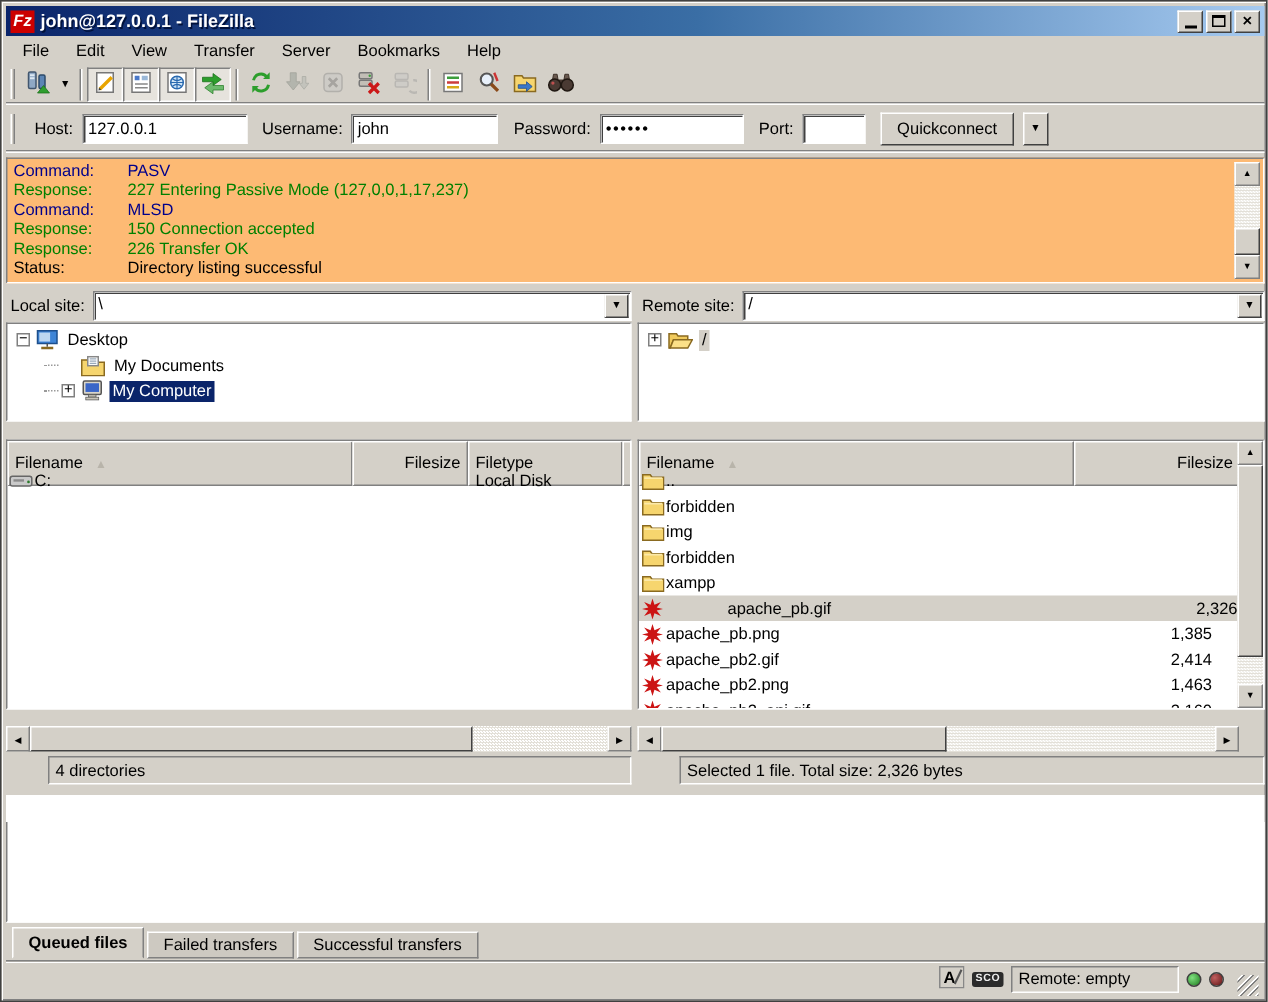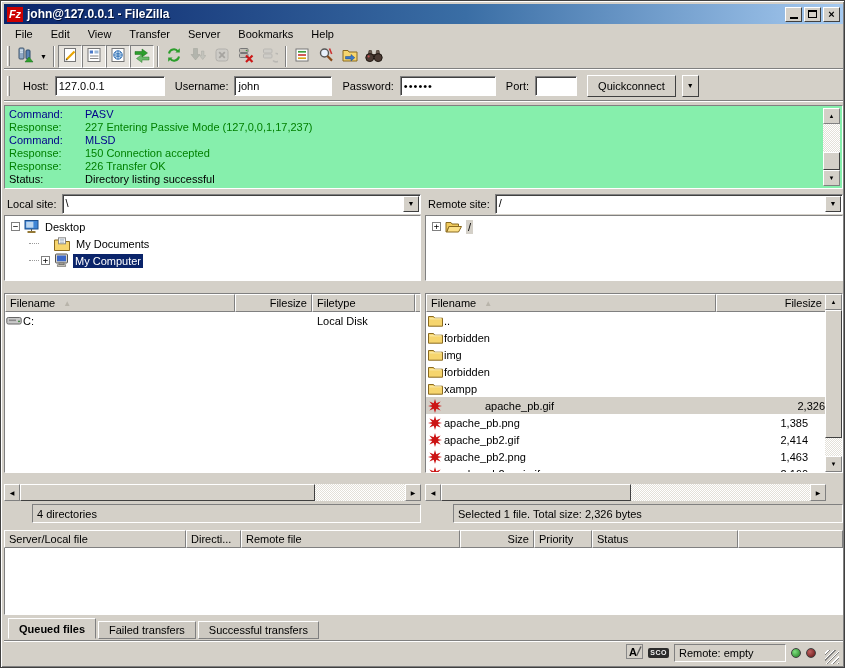--- a/index.html
+++ b/index.html
@@ -46,21 +46,21 @@
   
   #quickbar { position:absolute; left:3px; top:69px; width:839px; height:32px; display:flex; align-items:center; gap:6px;
     padding-left:2px; border-bottom:1px solid #fff; box-shadow: 0 -1px 0 #808080 inset; }
   .q-label { margin-left:4px; }
   .edit { background:#fff; height:20px; border:1px solid; border-color:#808080 #fff #fff #808080;
     box-shadow: inset 1px 1px 0 #404040; font-family:"Liberation Sans",sans-serif; font-size:11px; padding:0 3px; }
   #qc-btn { height:22px; padding:0 10px; font-size:11px; }
   #qc-drop { width:17px; height:22px; display:flex; align-items:center; justify-content:center; font-size:7px; }
 
   
-  #log { position:absolute; left:3px; top:104px; width:839px; height:84px; background:#86efac; }
+  #log { position:absolute; left:3px; top:104px; width:839px; height:84px; background:#fdba74; }
   #log-lines { position:absolute; left:2px; top:2px; right:18px; bottom:2px; overflow:hidden; }
   .log-line { display:flex; height:13px; line-height:13px; }
   .log-label { width:78px; flex:0 0 78px; padding-left:2px; }
   .log-line.command .log-label, .log-line.command .log-text { color:#00008b; }
   .log-line.response .log-label, .log-line.response .log-text { color:#008000; }
   .log-line.status .log-label, .log-line.status .log-text { color:#000; }
 
   
   .vscroll { position:absolute; width:17px; background:#f1efe9; background-image:repeating-conic-gradient(#ffffff 0 25%, #e3e0d8 0 50%); background-size:2px 2px; }
   .hscroll { position:absolute; height:17px; background:#f1efe9; background-image:repeating-conic-gradient(#ffffff 0 25%, #e3e0d8 0 50%); background-size:2px 2px; }
@@ -84,21 +84,21 @@
   .expander { width:9px; height:9px; background:#fff; border:1px solid #808080; display:flex; align-items:center; justify-content:center;
     font-size:9px; line-height:7px; margin-right:4px; font-family:"DejaVu Sans Mono",monospace; flex:0 0 9px; }
   .tree-icon { margin-right:4px; display:flex; }
   .tree-label { padding:1px 2px; }
   .tree-label.sel-active { background:#0a246a; color:#fff; }
   .tree-label.sel-inactive { background:#d4d0c8; color:#000; }
   .dotline { display:inline-block; width:10px; border-top:1px dotted #9a9a9a; margin-right:2px; }
 
   .filelist { position:absolute; left:0; right:0; top:102px; bottom:52px; background:#fff; overflow:hidden; }
   .lh-row { position:absolute; left:0; top:0; right:0; height:18px; display:flex; background:#d4d0c8; }
-  .lh-cell { height:18px; border:1px solid; border-color:#ffffff #808080 #808080 #ffffff; box-shadow:1px 1px 0 #404040 inset transparent;
+  .lh-cell { height:30px; border:1px solid; border-color:#ffffff #808080 #808080 #ffffff; box-shadow:1px 1px 0 #404040 inset transparent;
     display:flex; align-items:center; padding:0 4px; overflow:hidden; white-space:nowrap; background:#d4d0c8; }
   .lh-cell.right { justify-content:flex-end; }
   .sort-arrow { color:#b8b4aa; font-size:8px; margin-left:8px; }
   .list-body { position:absolute; left:0; top:18px; right:0; bottom:0; }
   .file-row { display:flex; align-items:center; height:17px; white-space:nowrap; }
   .file-row.selected { background:#d4d0c8; }
   .fr-icon { width:18px; flex:0 0 18px; display:flex; justify-content:center; }
   .fr-name { flex:0 0 auto; }
   .fr-size { text-align:right; }
   .pane-status { position:absolute; left:0; right:0; bottom:2px; height:19px; border:1px solid; border-color:#808080 #fff #fff #808080;
@@ -542,41 +542,20 @@
     </div>
     <div class="hscroll" style="left:0; width:401px; bottom:24px;">
       <div class="sb-btn h raised-soft" style="left:0;">◀</div>
       <div class="sb-thumb" style="top:0; height:17px; left:16px; width:190px;"></div>
       <div class="sb-btn h raised-soft" style="right:0;">▶</div>
     </div>
     <div class="pane-status">Selected 1 file. Total size: 2,326 bytes</div>
   </div>
 
   <div id="queue">
-    <div id="queue-header">
-        <div class="lh-cell" style="width: 182px; flex: 0 0 182px;">
-          <span>Server/Local file</span>
-        </div>
-        <div class="lh-cell" style="width: 55px; flex: 0 0 55px;">
-          <span>Directi...</span>
-        </div>
-        <div class="lh-cell" style="width: 219px; flex: 0 0 219px;">
-          <span>Remote file</span>
-        </div>
-        <div class="lh-cell right" style="width: 74px; flex: 0 0 74px;">
-          <span>Size</span>
-        </div>
-        <div class="lh-cell" style="width: 58px; flex: 0 0 58px;">
-          <span>Priority</span>
-        </div>
-        <div class="lh-cell" style="width: 146px; flex: 0 0 146px;">
-          <span>Status</span>
-        </div>
-        <div class="lh-cell" style="flex: 1 1 0%;"></div>
-      </div>
     <div id="queue-body"></div>
   </div>
   <div id="tabs">
       <div class="tab active">Queued files</div>
       <div class="tab">Failed transfers</div>
       <div class="tab">Successful transfers</div>
     </div>
 
   <div id="statusbar">
     <span id="datatype-icon"><svg width="17" height="15" viewBox="0 0 17 15">

